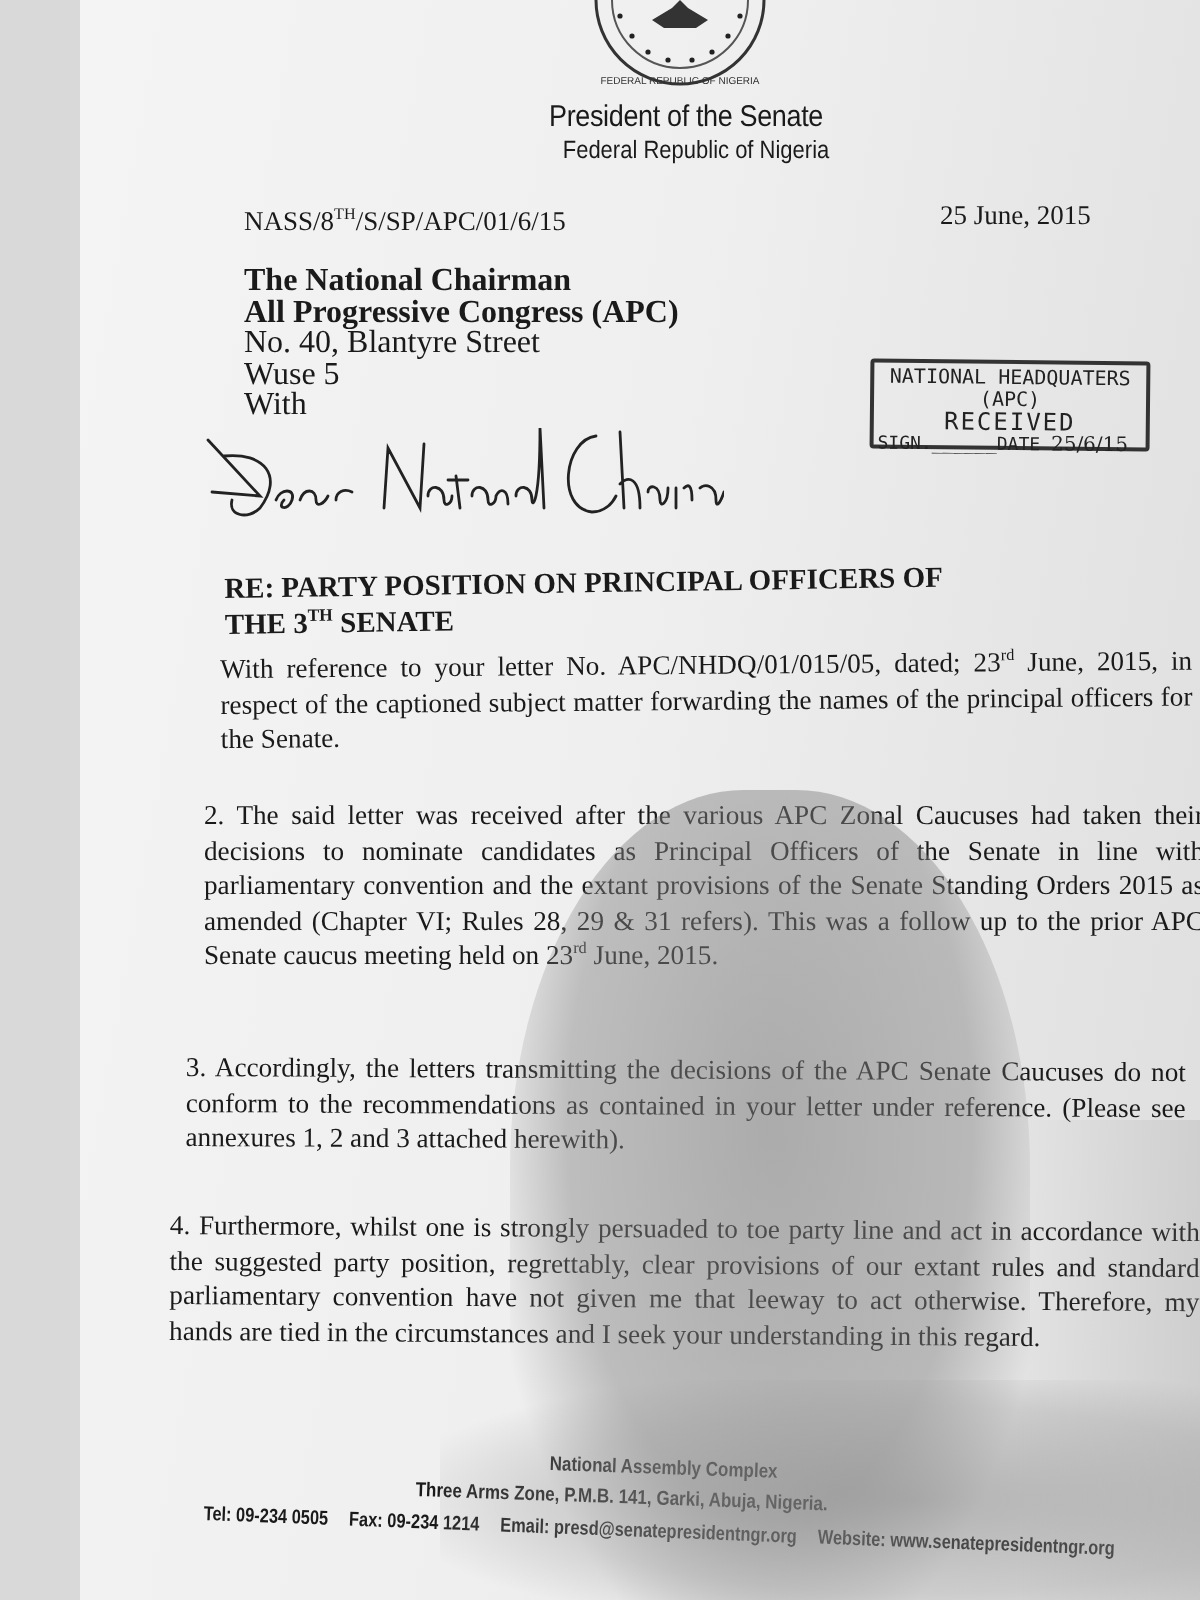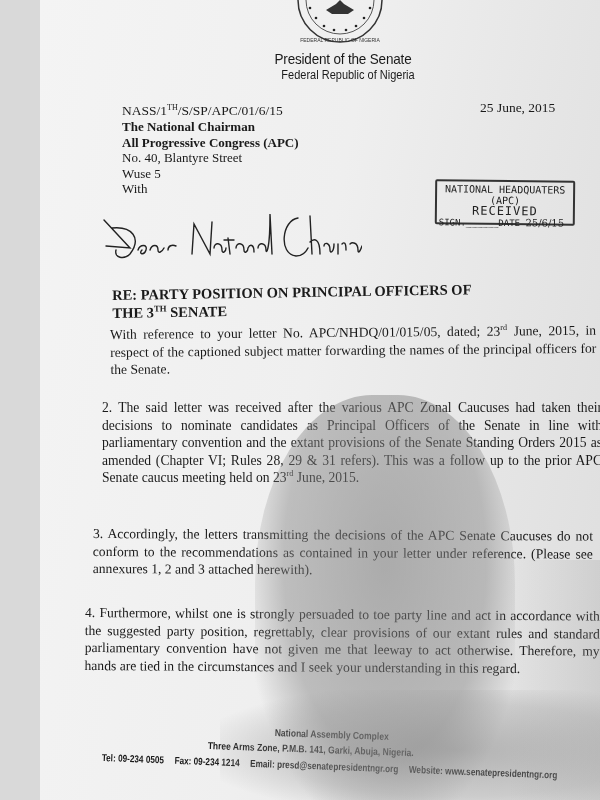--- a/index.html
+++ b/index.html
@@ -40,23 +40,23 @@
     left:218px; top:50px; width:170px; text-align:center;
     font-family:"Liberation Sans", sans-serif; font-size:15px; letter-spacing:-0.2px;
     transform: scaleX(0.9); transform-origin:center;
   }
   .letterhead-sub {
     left:218px; top:68px; width:180px; text-align:center;
     font-family:"Liberation Sans", sans-serif; font-size:12.5px;
     transform: scaleX(0.88); transform-origin:center;
   }
   .ref { left:82px; top:103px; font-size:13.5px; }
-  .date { left:440px; top:100px; font-size:13.5px; }
+  .date { left:430px; top:100px; font-size:13.5px; }
   sup { font-size:0.6em; line-height:0; }
-  .addr { left:82px; top:119px; font-size:13px; line-height:15.5px; }
+  .addr { left:82px; top:133px; font-size:16px; line-height:15.5px; }
   .addr .b { font-weight:bold; }
   .stamp {
     left:395px; top:180px; width:140px; height:45px;
     border:2px solid #333; border-radius:2px;
     font-family:"DejaVu Sans Mono", monospace; font-size:10px; color:#222;
     text-align:center; line-height:11px; padding-top:2px; box-sizing:border-box;
     transform: rotate(0.6deg);
   }
   .stamp .rcv { font-size:12px; letter-spacing:1px; }
   .stamp .sgn { text-align:left; padding-left:2px; font-size:9px; }
@@ -112,21 +112,21 @@
           <circle cx="78" cy="8" r="1.3"></circle>
       </g>
       <path d="M34 10 L44 4 L48 0 L52 4 L62 10 L56 14 L40 14 Z" fill="#333"></path>
       <text x="48" y="42" font-size="5" text-anchor="middle" font-family="Liberation Sans, sans-serif" fill="#333">FEDERAL REPUBLIC OF NIGERIA</text>
     </svg>
   </div>
 
   <div class="abs letterhead-title">President of the Senate</div>
   <div class="abs letterhead-sub">Federal Republic of Nigeria</div>
 
-  <div class="abs ref"><span>NASS/1</span><sup>TH</sup><span>/S/SP/APC/01/6/15</span></div>
+  <div class="abs ref"><span>NASS/8</span><sup>TH</sup><span>/S/SP/APC/01/6/15</span></div>
   <div class="abs date">25 June, 2015</div>
 
   <div class="abs addr">
     <div class="b">The National Chairman</div>
     <div class="b">All Progressive Congress (APC)</div>
     <div>No. 40, Blantyre Street</div>
     <div>Wuse 5</div>
     <div>With</div>
   </div>
 

